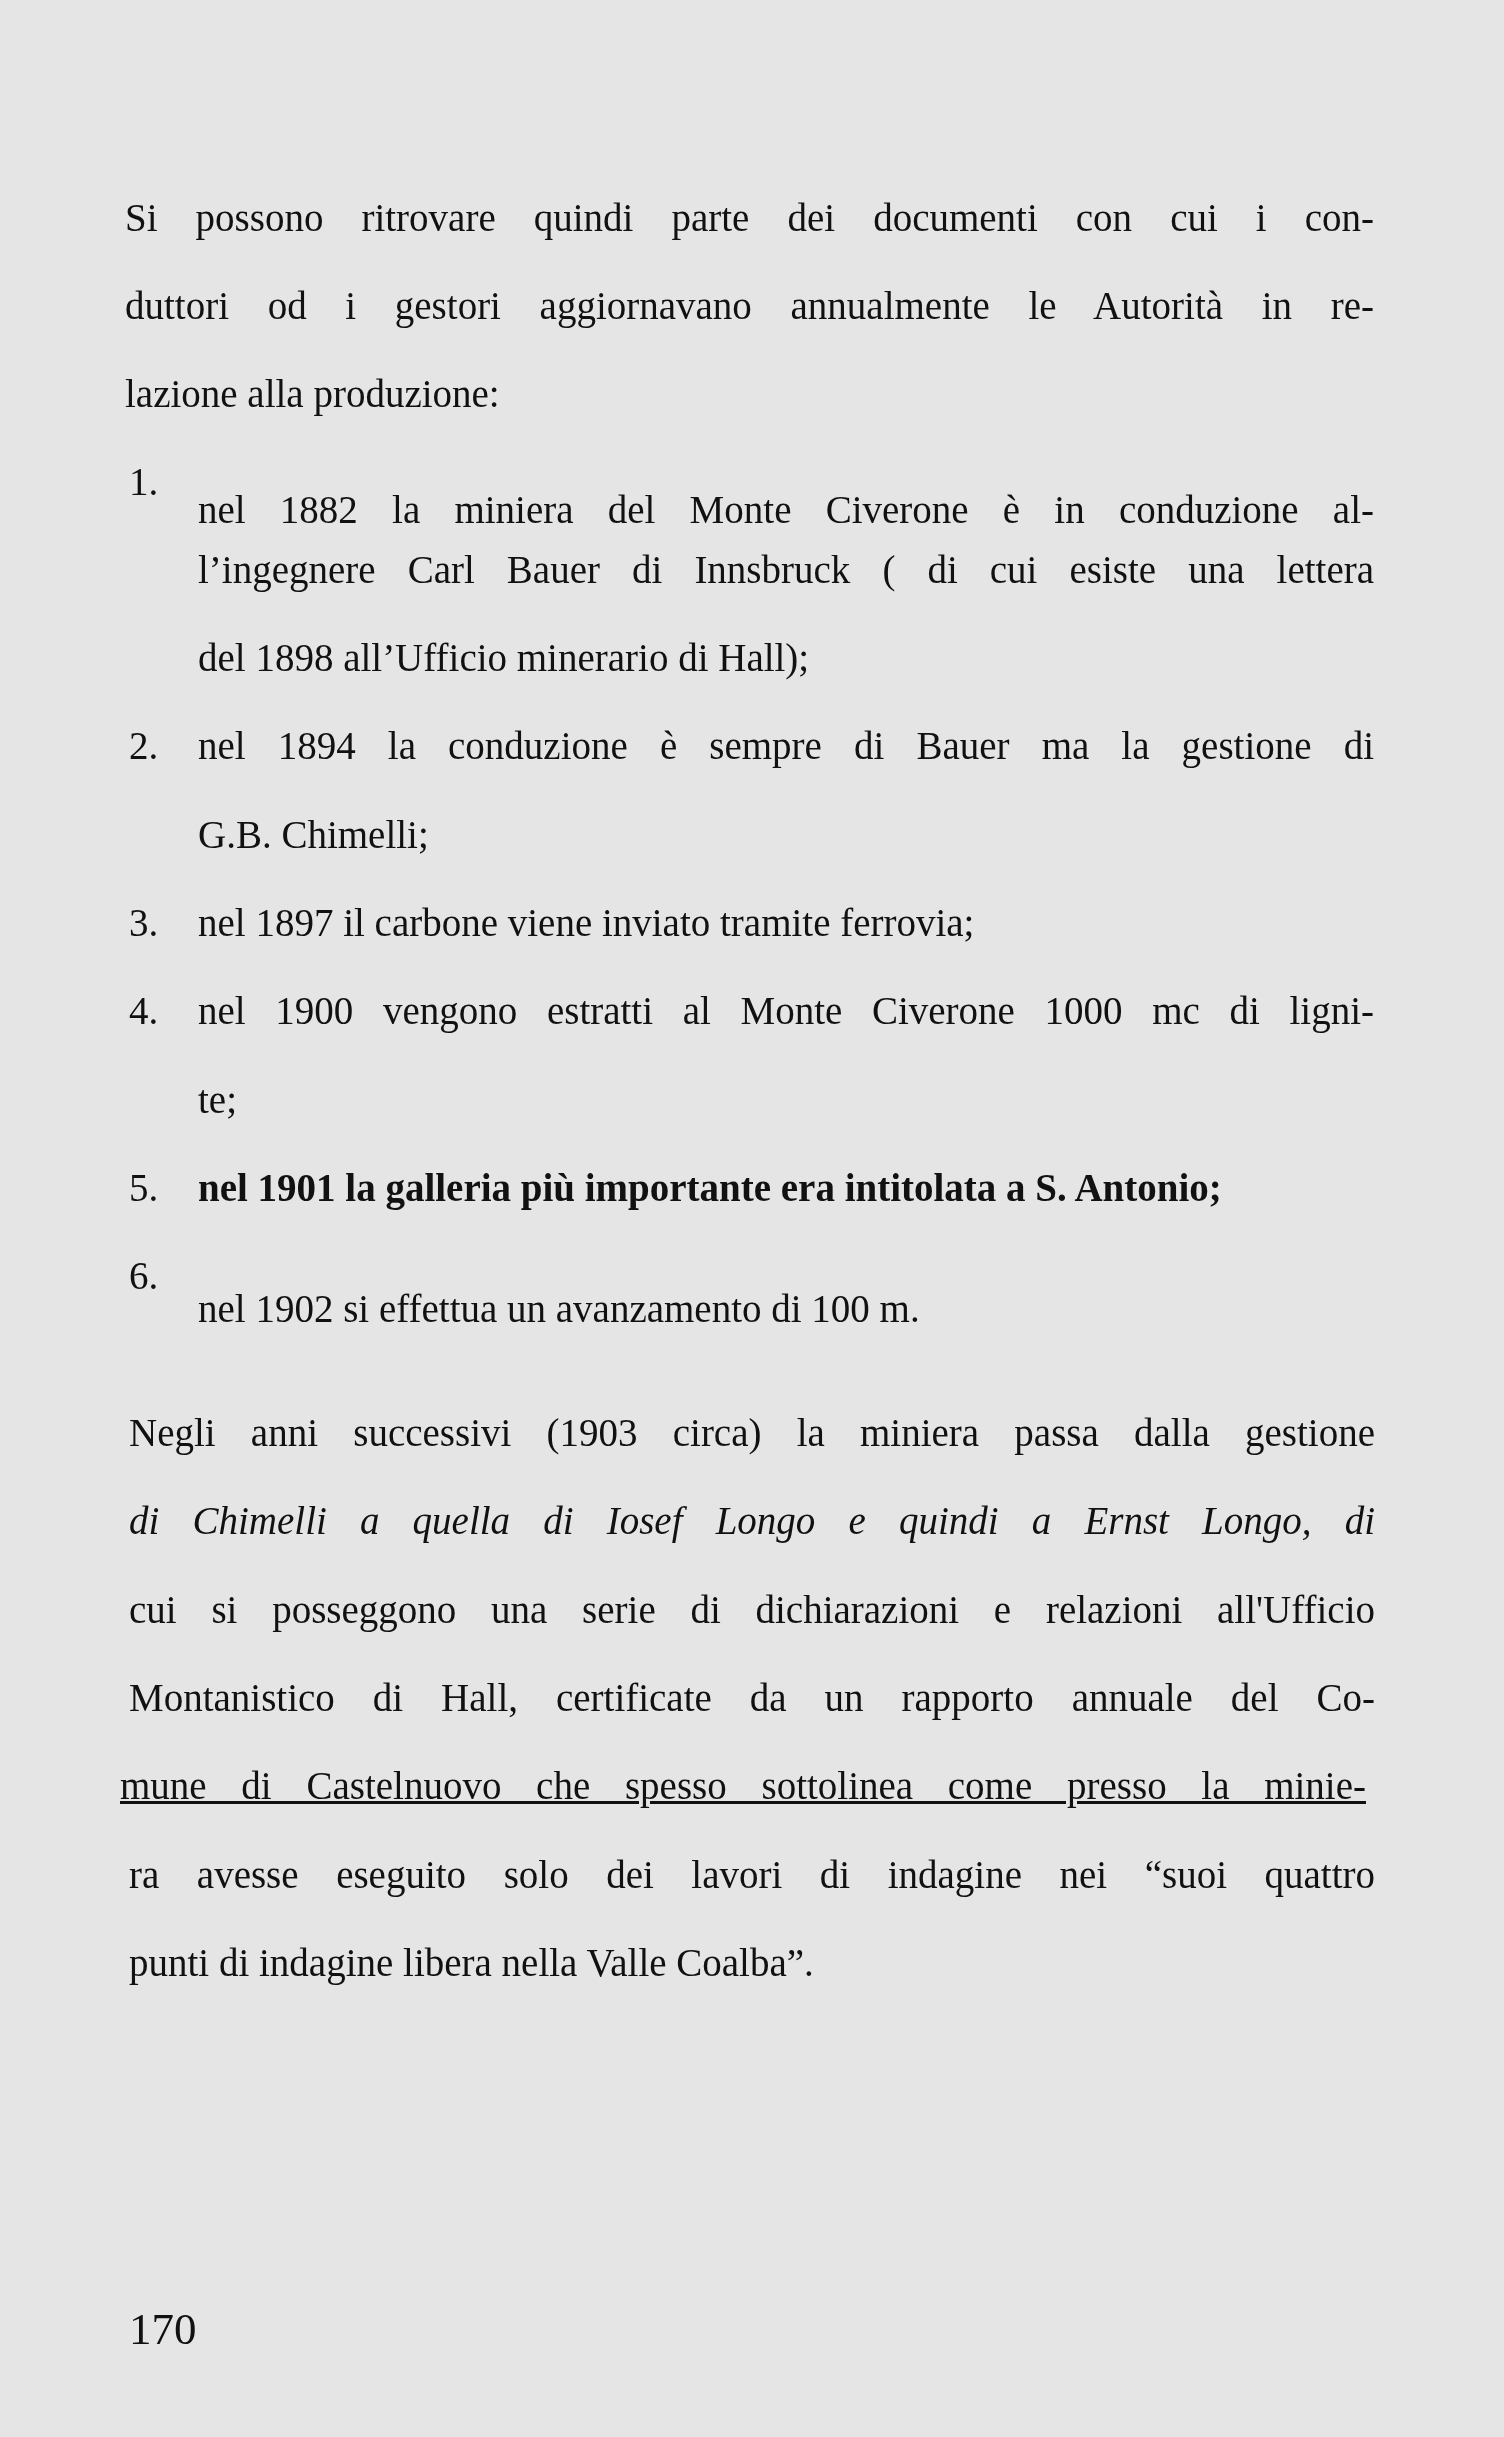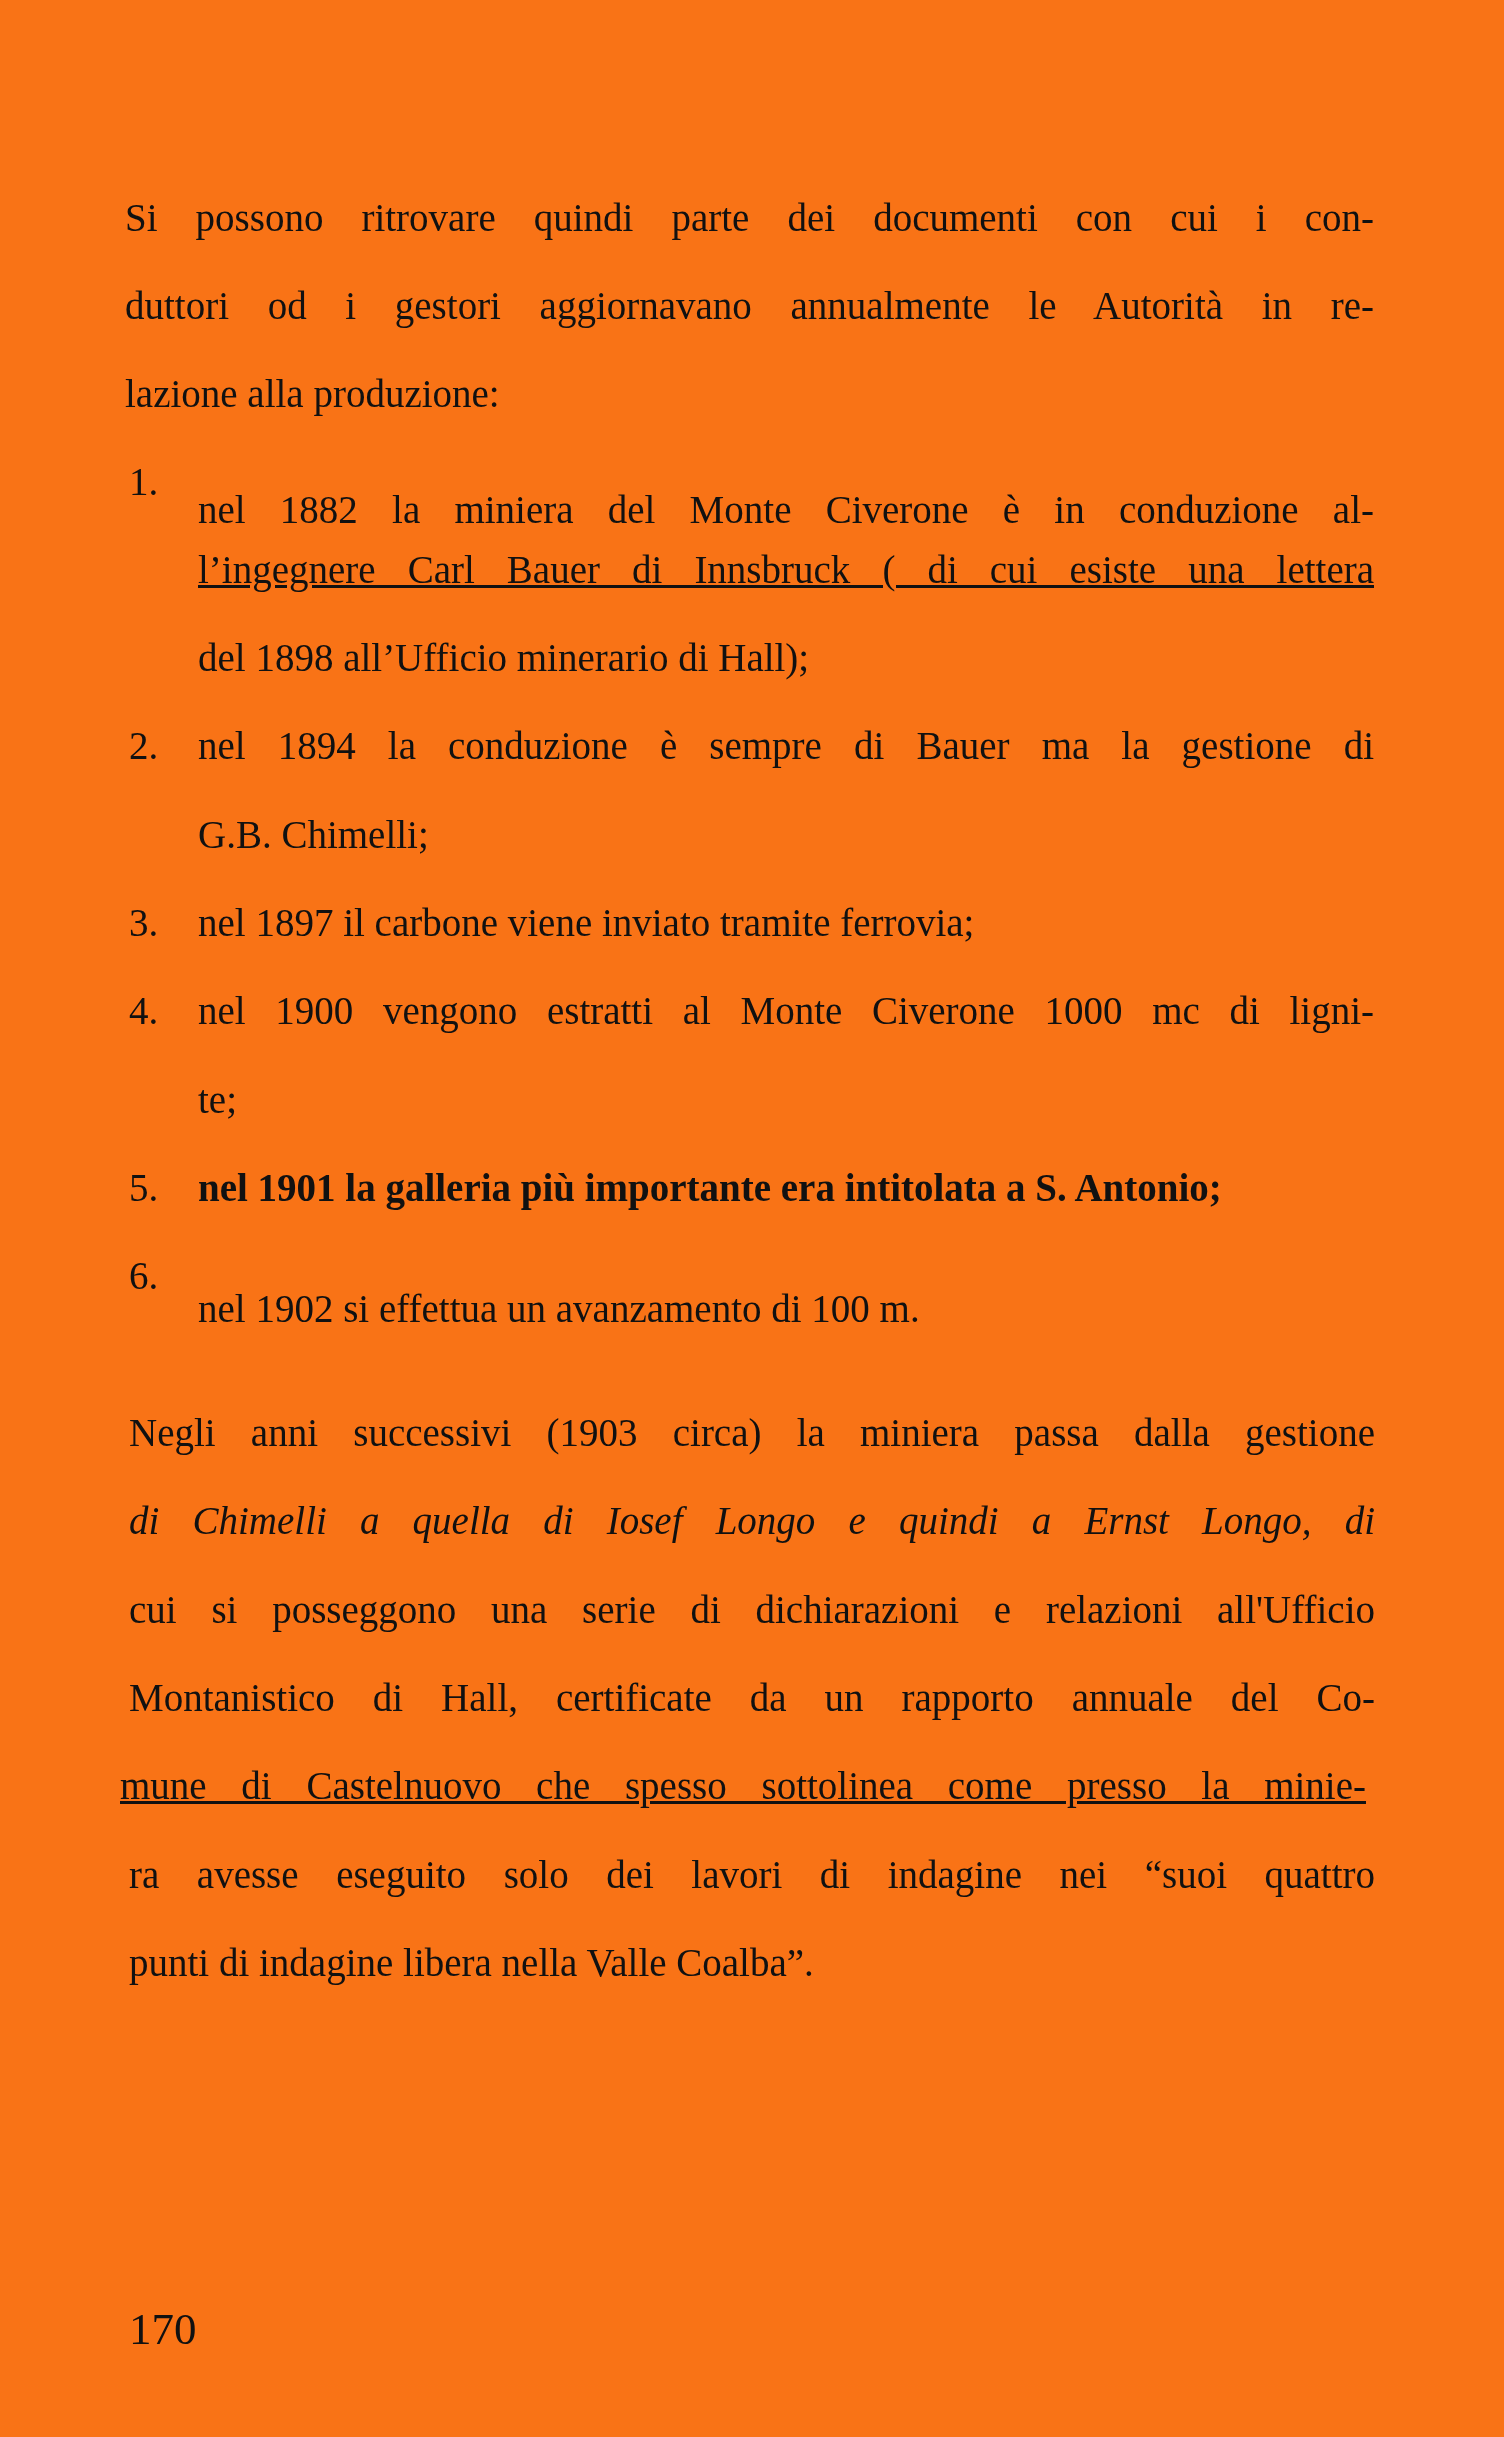--- a/index.html
+++ b/index.html
@@ -1,18 +1,18 @@
 <!DOCTYPE html>
 <html style="font-size:15px"><head>
 <meta charset="utf-8">
 <style>
   html, body { margin:0; padding:0; background:#ffffff; }
   body { width:1505px; height:2438px; position:relative; overflow:hidden;
          font-family:"Liberation Serif", "DejaVu Serif", serif; color:#111111; }
-  .page { position:absolute; left:0; top:0; width:1505px; height:2438px; background:#f97316; }
+  .page { position:absolute; left:0; top:0; width:1505px; height:2438px; background:#e5e5e5; }
   .line { position:absolute; font-size:39px; line-height:47px; white-space:nowrap; }
   .just { text-align:justify; text-align-last:justify; }
   .num { position:absolute; font-size:39px; line-height:47px; }
   .pageno { position:absolute; left:129px; top:2309px; font-size:45px; line-height:41px;
             font-family:"Liberation Serif", serif; }
 </style>
 </head>
 <body>
 
 <div class="page">
@@ -20,21 +20,21 @@
   <div>
     <div class="line just" style="left:125px;top:194px;width:1249px;">Si possono ritrovare quindi parte dei documenti con cui i con-</div>
     <div class="line just" style="left:125px;top:282px;width:1249px;">duttori od i gestori aggiornavano annualmente le Autorità in re-</div>
     <div class="line" style="left:125px;top:370px;">lazione alla produzione:</div>
   </div>
 
   <div>
     <div>
       <div class="num" style="left:129px;top:458px;">1.</div>
       <div class="line just" style="left:198px;top:458px;width:1176px;margin-top:28px;">nel 1882 la miniera del Monte Civerone è in conduzione al-</div>
-      <div class="line just" style="left:198px;top:546px;width:1176px;text-decoration:underline;">l’ingegnere Carl Bauer di Innsbruck ( di cui esiste una lettera</div>
+      <div class="line just" style="left:198px;top:546px;width:1176px;">l’ingegnere Carl Bauer di Innsbruck ( di cui esiste una lettera</div>
       <div class="line" style="left:198px;top:634px;">del 1898 all’Ufficio minerario di Hall);</div>
     </div>
     <div>
       <div class="num" style="left:129px;top:722px;">2.</div>
       <div class="line just" style="left:198px;top:722px;width:1176px;">nel 1894 la conduzione è sempre di Bauer ma la gestione di</div>
       <div class="line" style="left:198px;top:811px;">G.B. Chimelli;</div>
     </div>
     <div>
       <div class="num" style="left:129px;top:899px;">3.</div>
       <div class="line" style="left:198px;top:899px;">nel 1897 il carbone viene inviato tramite ferrovia;</div>

